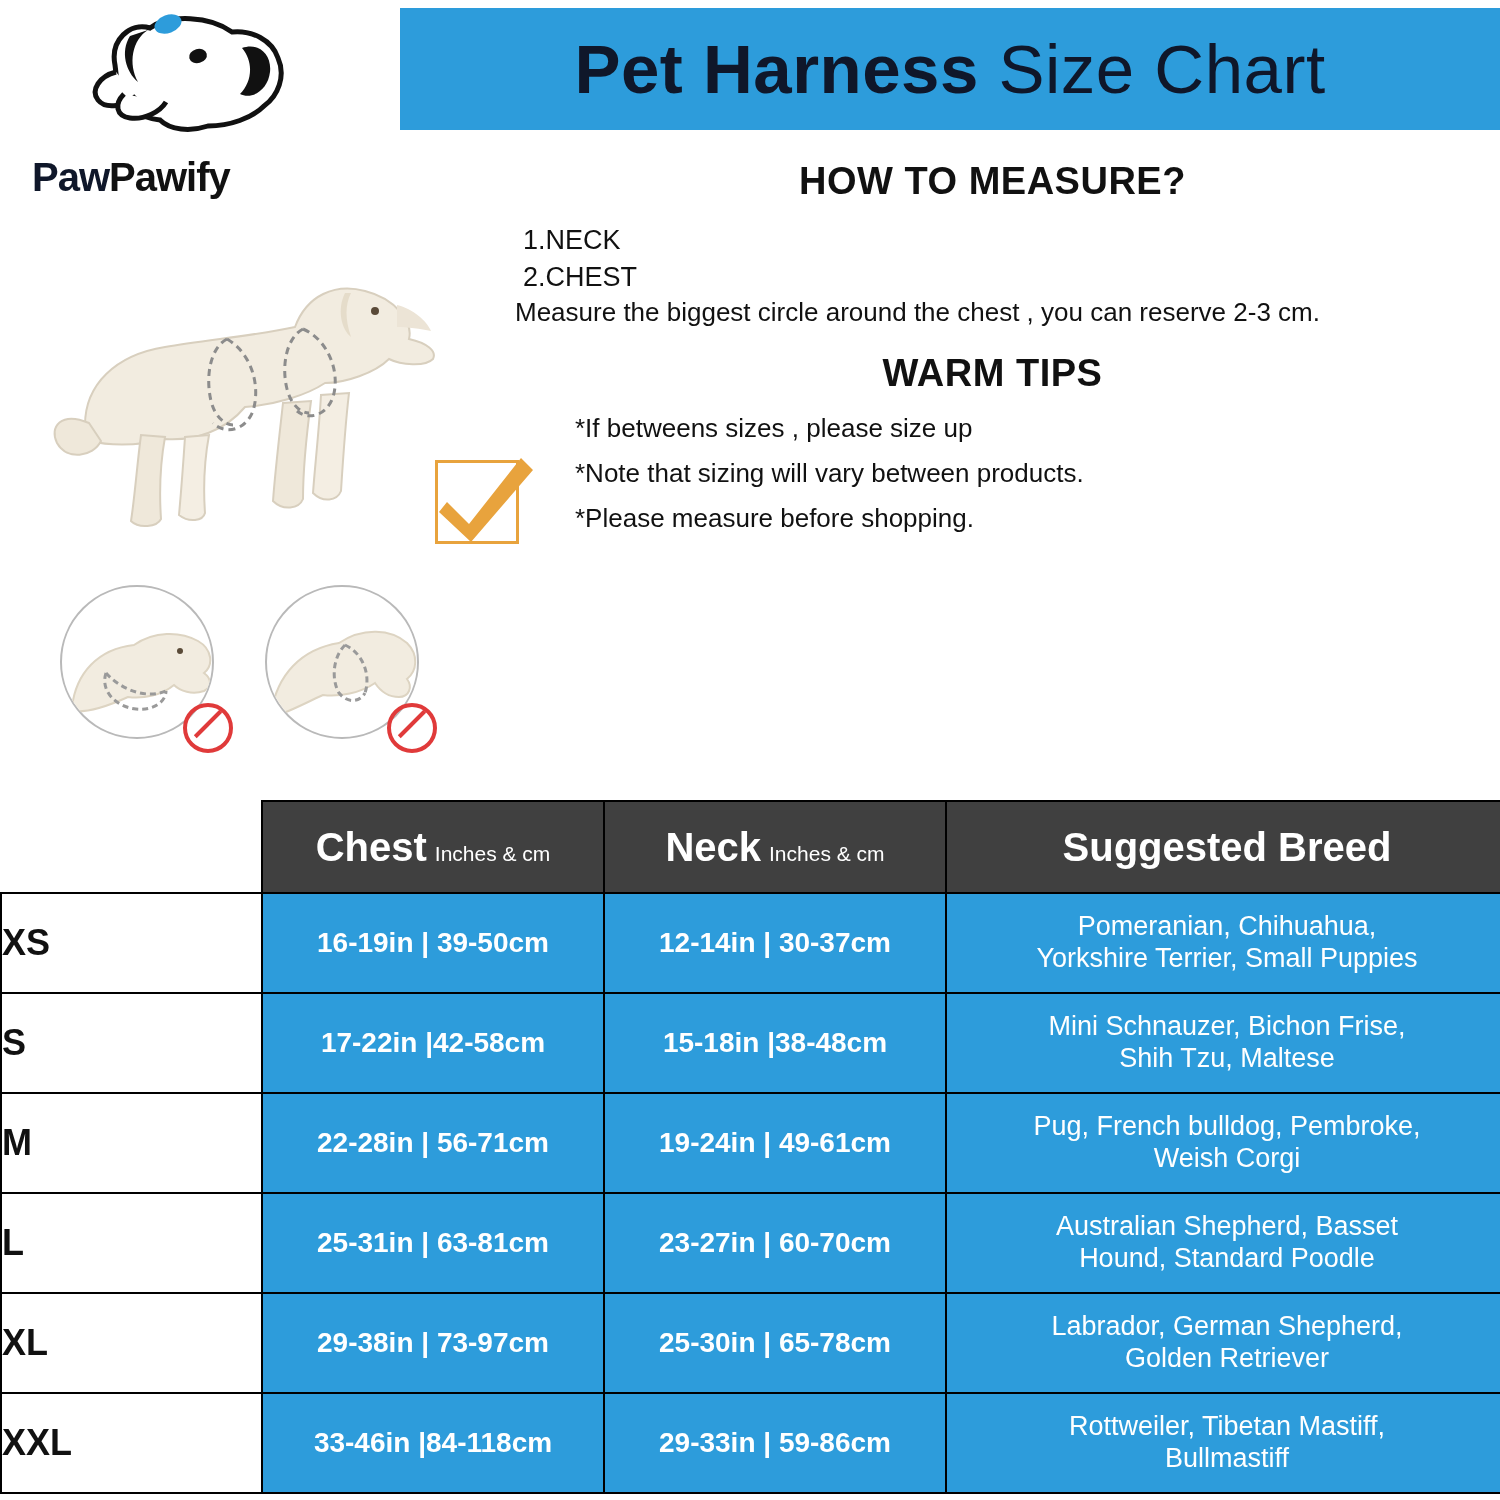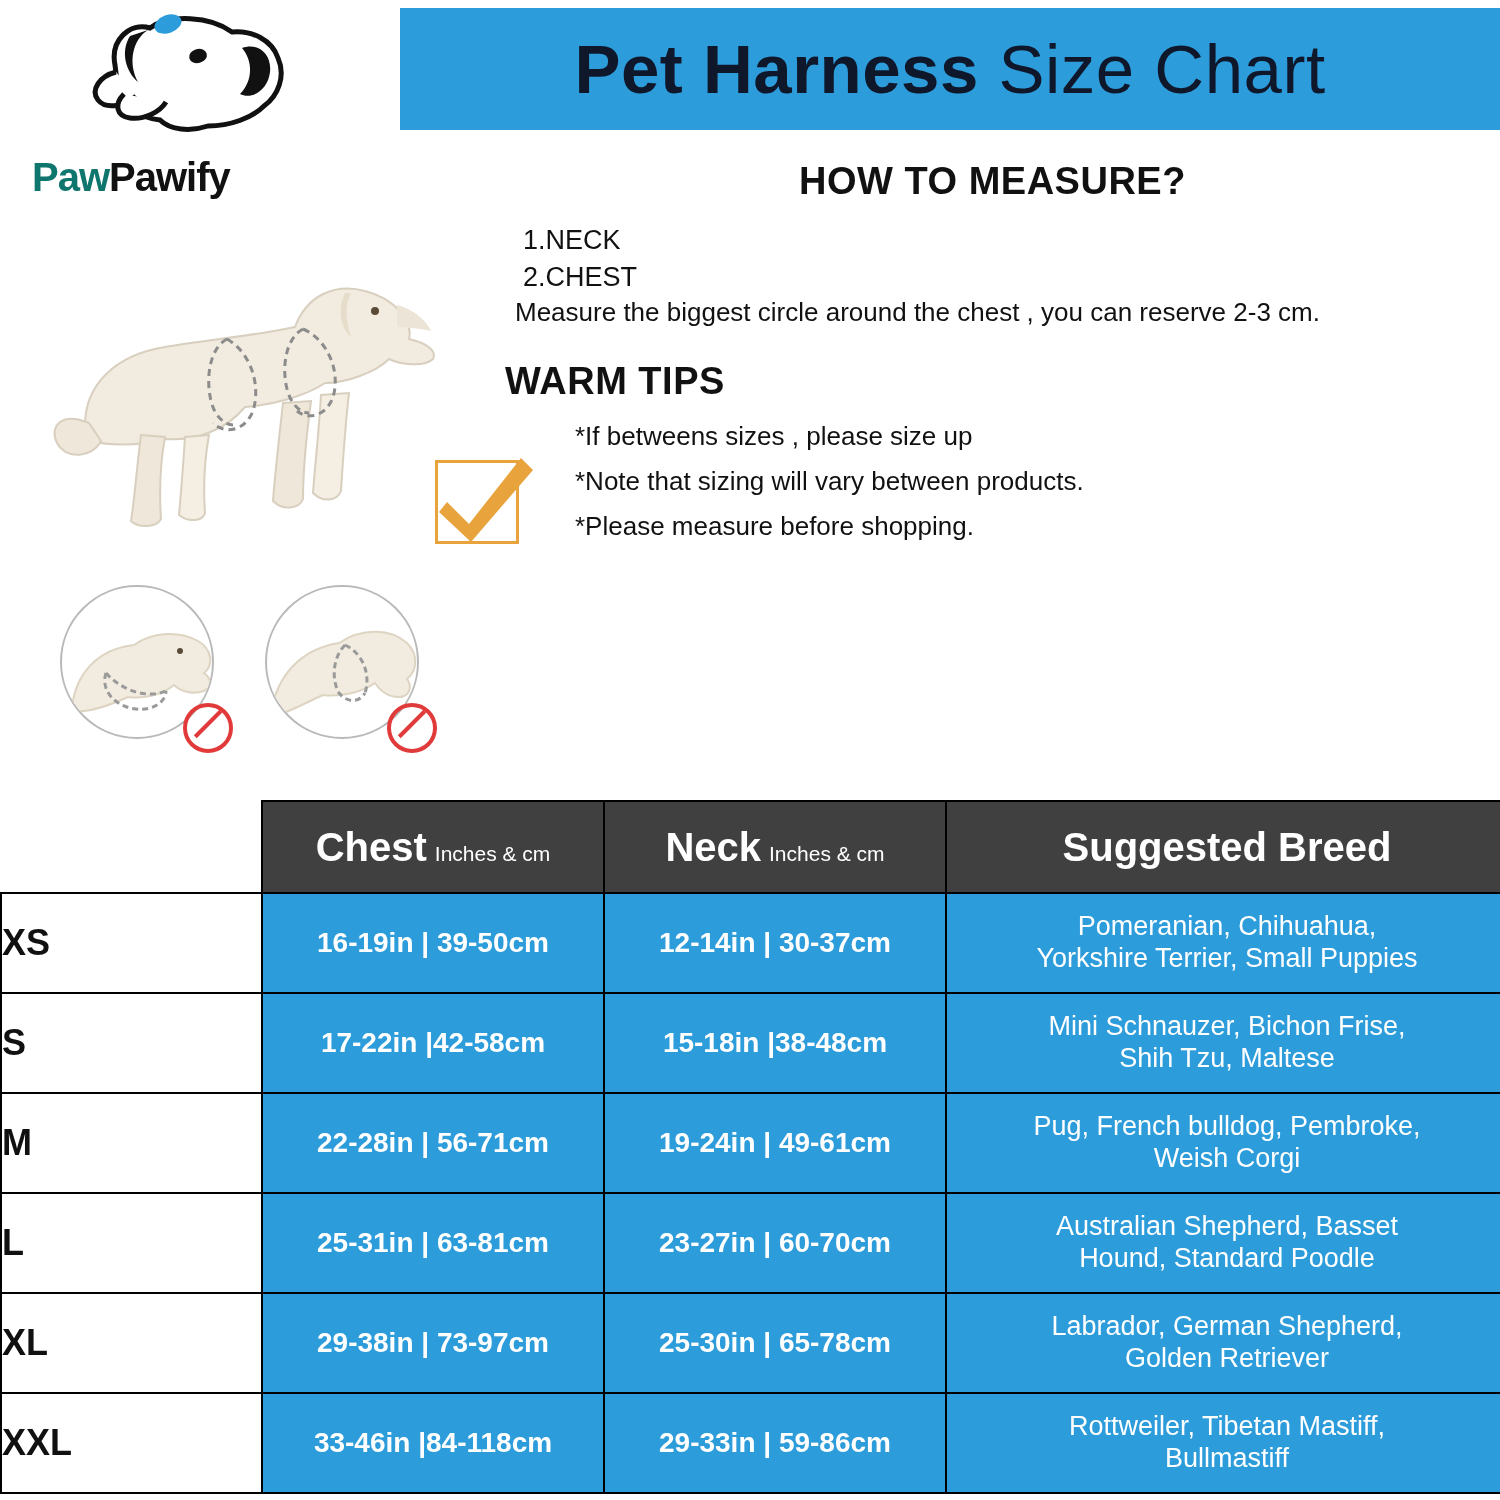--- a/index.html
+++ b/index.html
@@ -54,21 +54,21 @@
     height: 200px;
   }
   .logo-text {
     position: absolute;
     left: 12px;
     top: 145px;
     font-size: 40px;
     font-weight: bold;
     letter-spacing: -1px;
   }
-  .logo-text .paw1 { color: #0f766e; margin-top: 44px; }
+  .logo-text .paw1 { color: #0f172a; margin-top: 44px; }
   .logo-text .paw2 { color: #111111; }
 
   
   .dog-area {
     position: absolute;
     left: 35px; top: 225px;
     width: 460px;
     height: 560px;
   }
   .dog-main {
@@ -137,22 +137,22 @@
   }
   .measure-label {
     font-size: 27px;
     margin: 6px 0 4px 8px;
   }
   .measure-text {
     font-size: 26px;
     margin: 0 0 14px 0;
   }
   .tips-title {
-    margin-top: 32px;
-    text-align: left;
+    margin-top: 24px;
+    text-align: center;
     font-size: 38px;
     font-weight: bold;
     letter-spacing: 0.5px;
   }
   .tips-list {
     margin-top: 18px;
     padding-left: 70px;
   }
   .tip {
     font-size: 26px;

